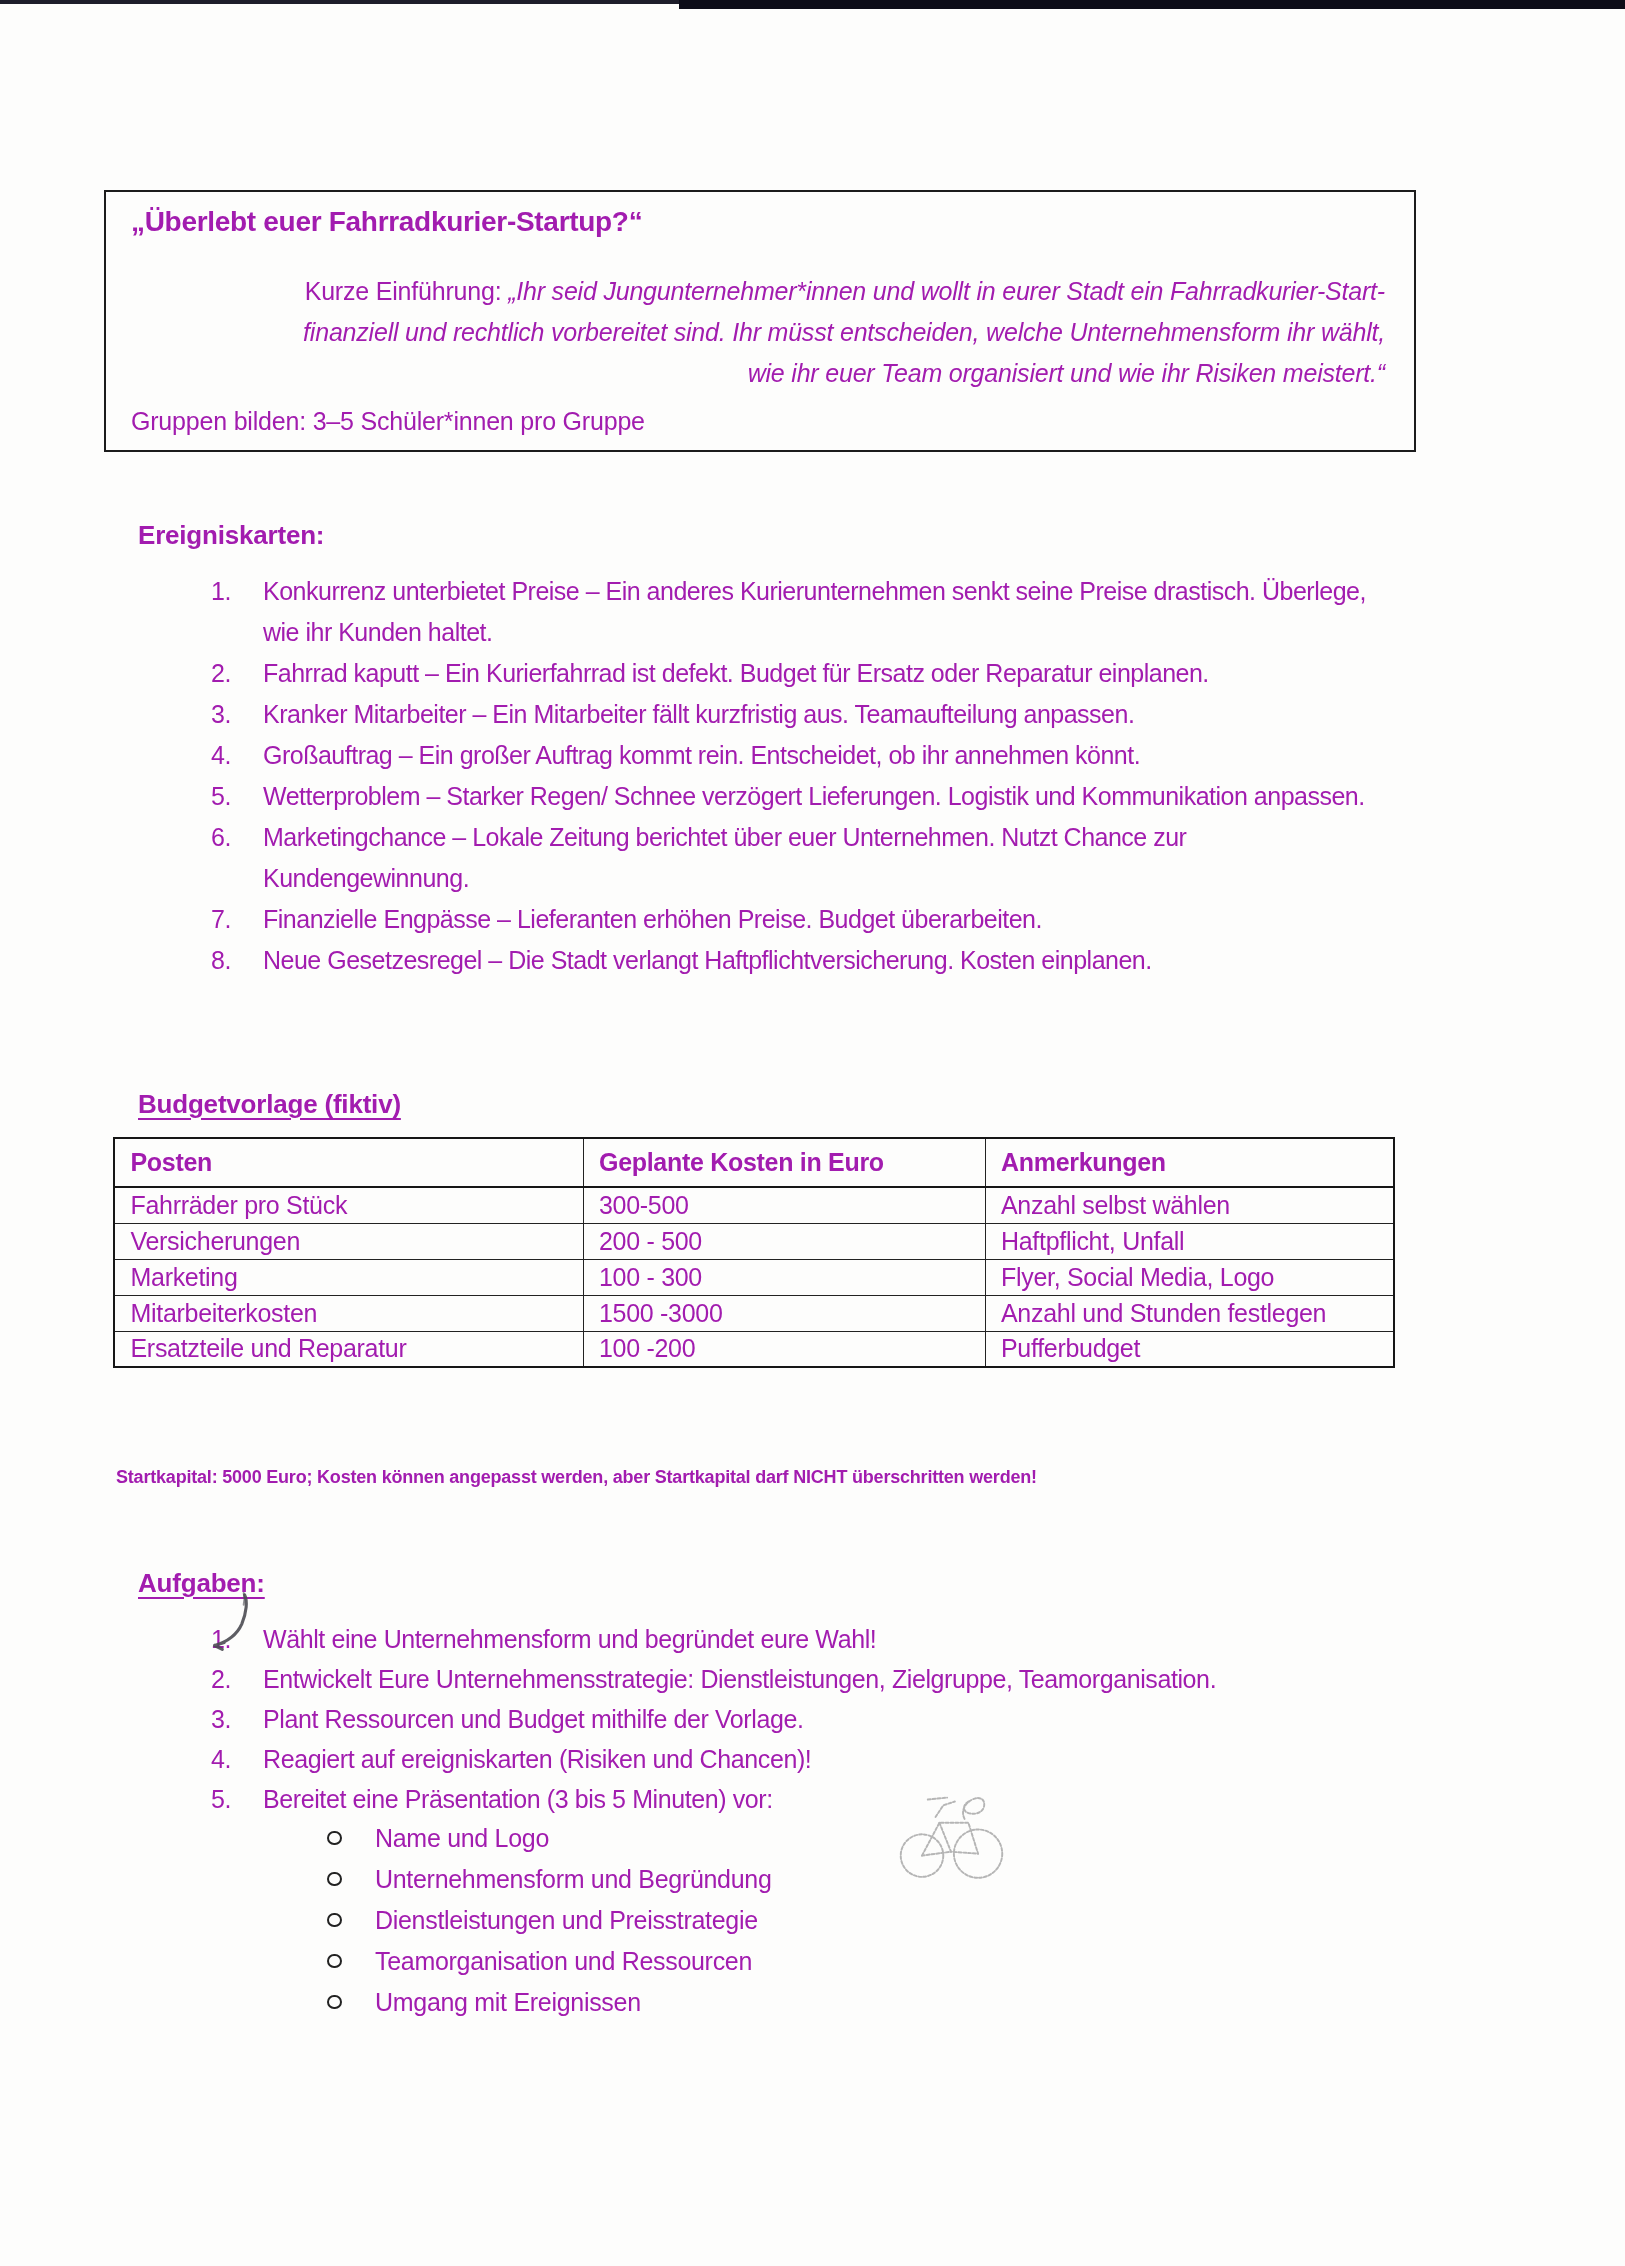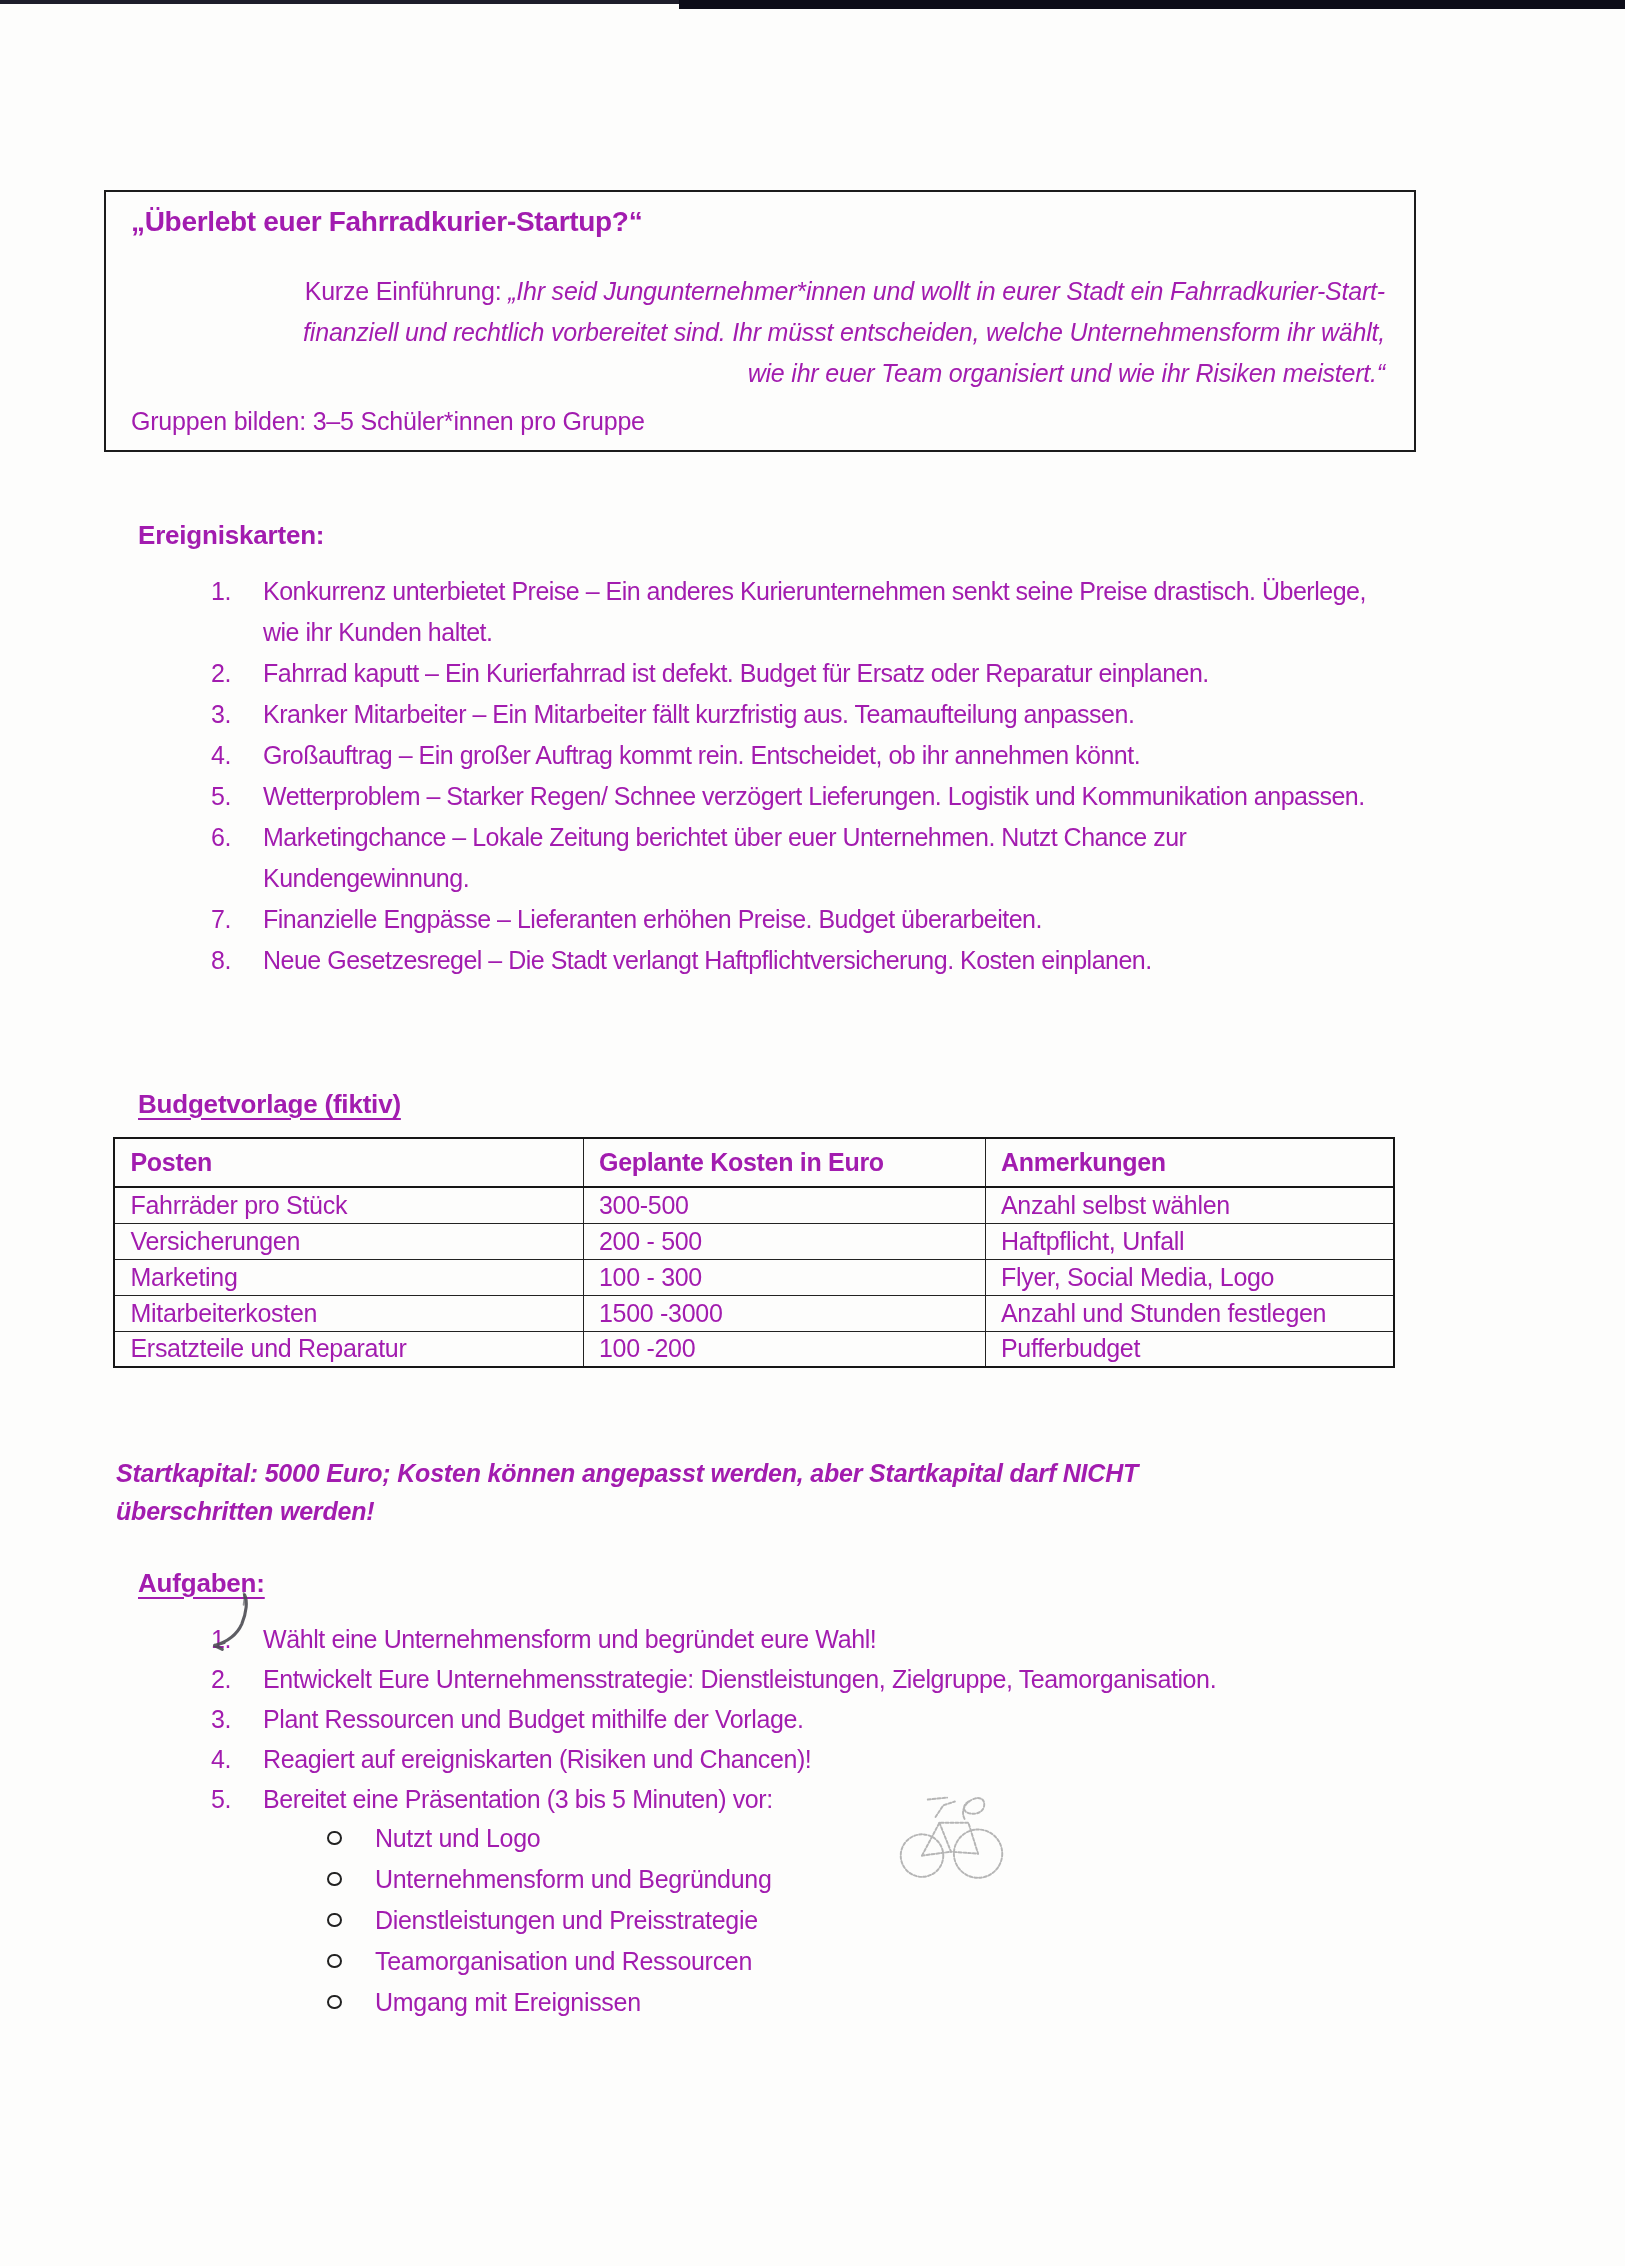--- a/index.html
+++ b/index.html
@@ -63,21 +63,21 @@
     text-align:left; vertical-align:middle;
     padding:1.9px 15.5px;
     overflow:hidden; white-space:nowrap;
   }
   .budget-table th { font-weight:bold; height:49px; border-bottom:2.9px solid #161616; }
   .budget-table td { height:36px; }
 
   
   .startkapital {
     position:absolute; left:116px; top:1454px; width:1160px;
-    font-weight:bold; font-size:25px; line-height:38px; letter-spacing:-0.2px;font-style:italic;
+    font-weight:bold; font-size:18px; line-height:46px; letter-spacing:-0.2px;
   }
 
   
   .checkmark-svg { position:absolute; left:199px; top:1589px; }
   .bicycle-svg   { position:absolute; left:893px; top:1776px; opacity:0.75; }
 </style>
 </head>
 <body>
 
 <div id="page">
@@ -152,21 +152,21 @@
 
   <div class="sec-heading underlined" style="top:1568px;">Aufgaben:</div>
   <ol class="plain task-list">
     <li><span class="li-num">1.</span><span>Wählt eine Unternehmensform und begründet eure Wahl!</span></li>
     <li><span class="li-num">2.</span><span>Entwickelt Eure Unternehmensstrategie: Dienstleistungen, Zielgruppe, Teamorganisation.</span></li>
     <li><span class="li-num">3.</span><span>Plant Ressourcen und Budget mithilfe der Vorlage.</span></li>
     <li><span class="li-num">4.</span><span>Reagiert auf ereigniskarten (Risiken und Chancen)!</span></li>
     <li><span class="li-num">5.</span><span>Bereitet eine Präsentation (3 bis 5 Minuten) vor:</span></li>
   </ol>
   <ul class="sub-list">
-    <li><span class="sub-marker"></span><span>Nutzt und Logo</span></li>
+    <li><span class="sub-marker"></span><span>Name und Logo</span></li>
     <li><span class="sub-marker"></span><span>Unternehmensform und Begründung</span></li>
     <li><span class="sub-marker"></span><span>Dienstleistungen und Preisstrategie</span></li>
     <li><span class="sub-marker"></span><span>Teamorganisation und Ressourcen</span></li>
     <li><span class="sub-marker"></span><span>Umgang mit Ereignissen</span></li>
   </ul>
 
   <svg class="checkmark-svg" width="68" height="78" viewBox="0 0 70 80">
     <path d="M47,6 C50,12 49,24 44,36 C39,47 30,54 16,58 M16,58 L26,55 M16,58 L24,62" fill="none" stroke="#4b4b52" stroke-width="3.2" stroke-linecap="round" opacity="0.9"></path>
     <path d="M46,4 C47,8 47,12 46,16" fill="none" stroke="#4b4b52" stroke-width="2" stroke-linecap="round" opacity="0.6"></path>
   </svg>

